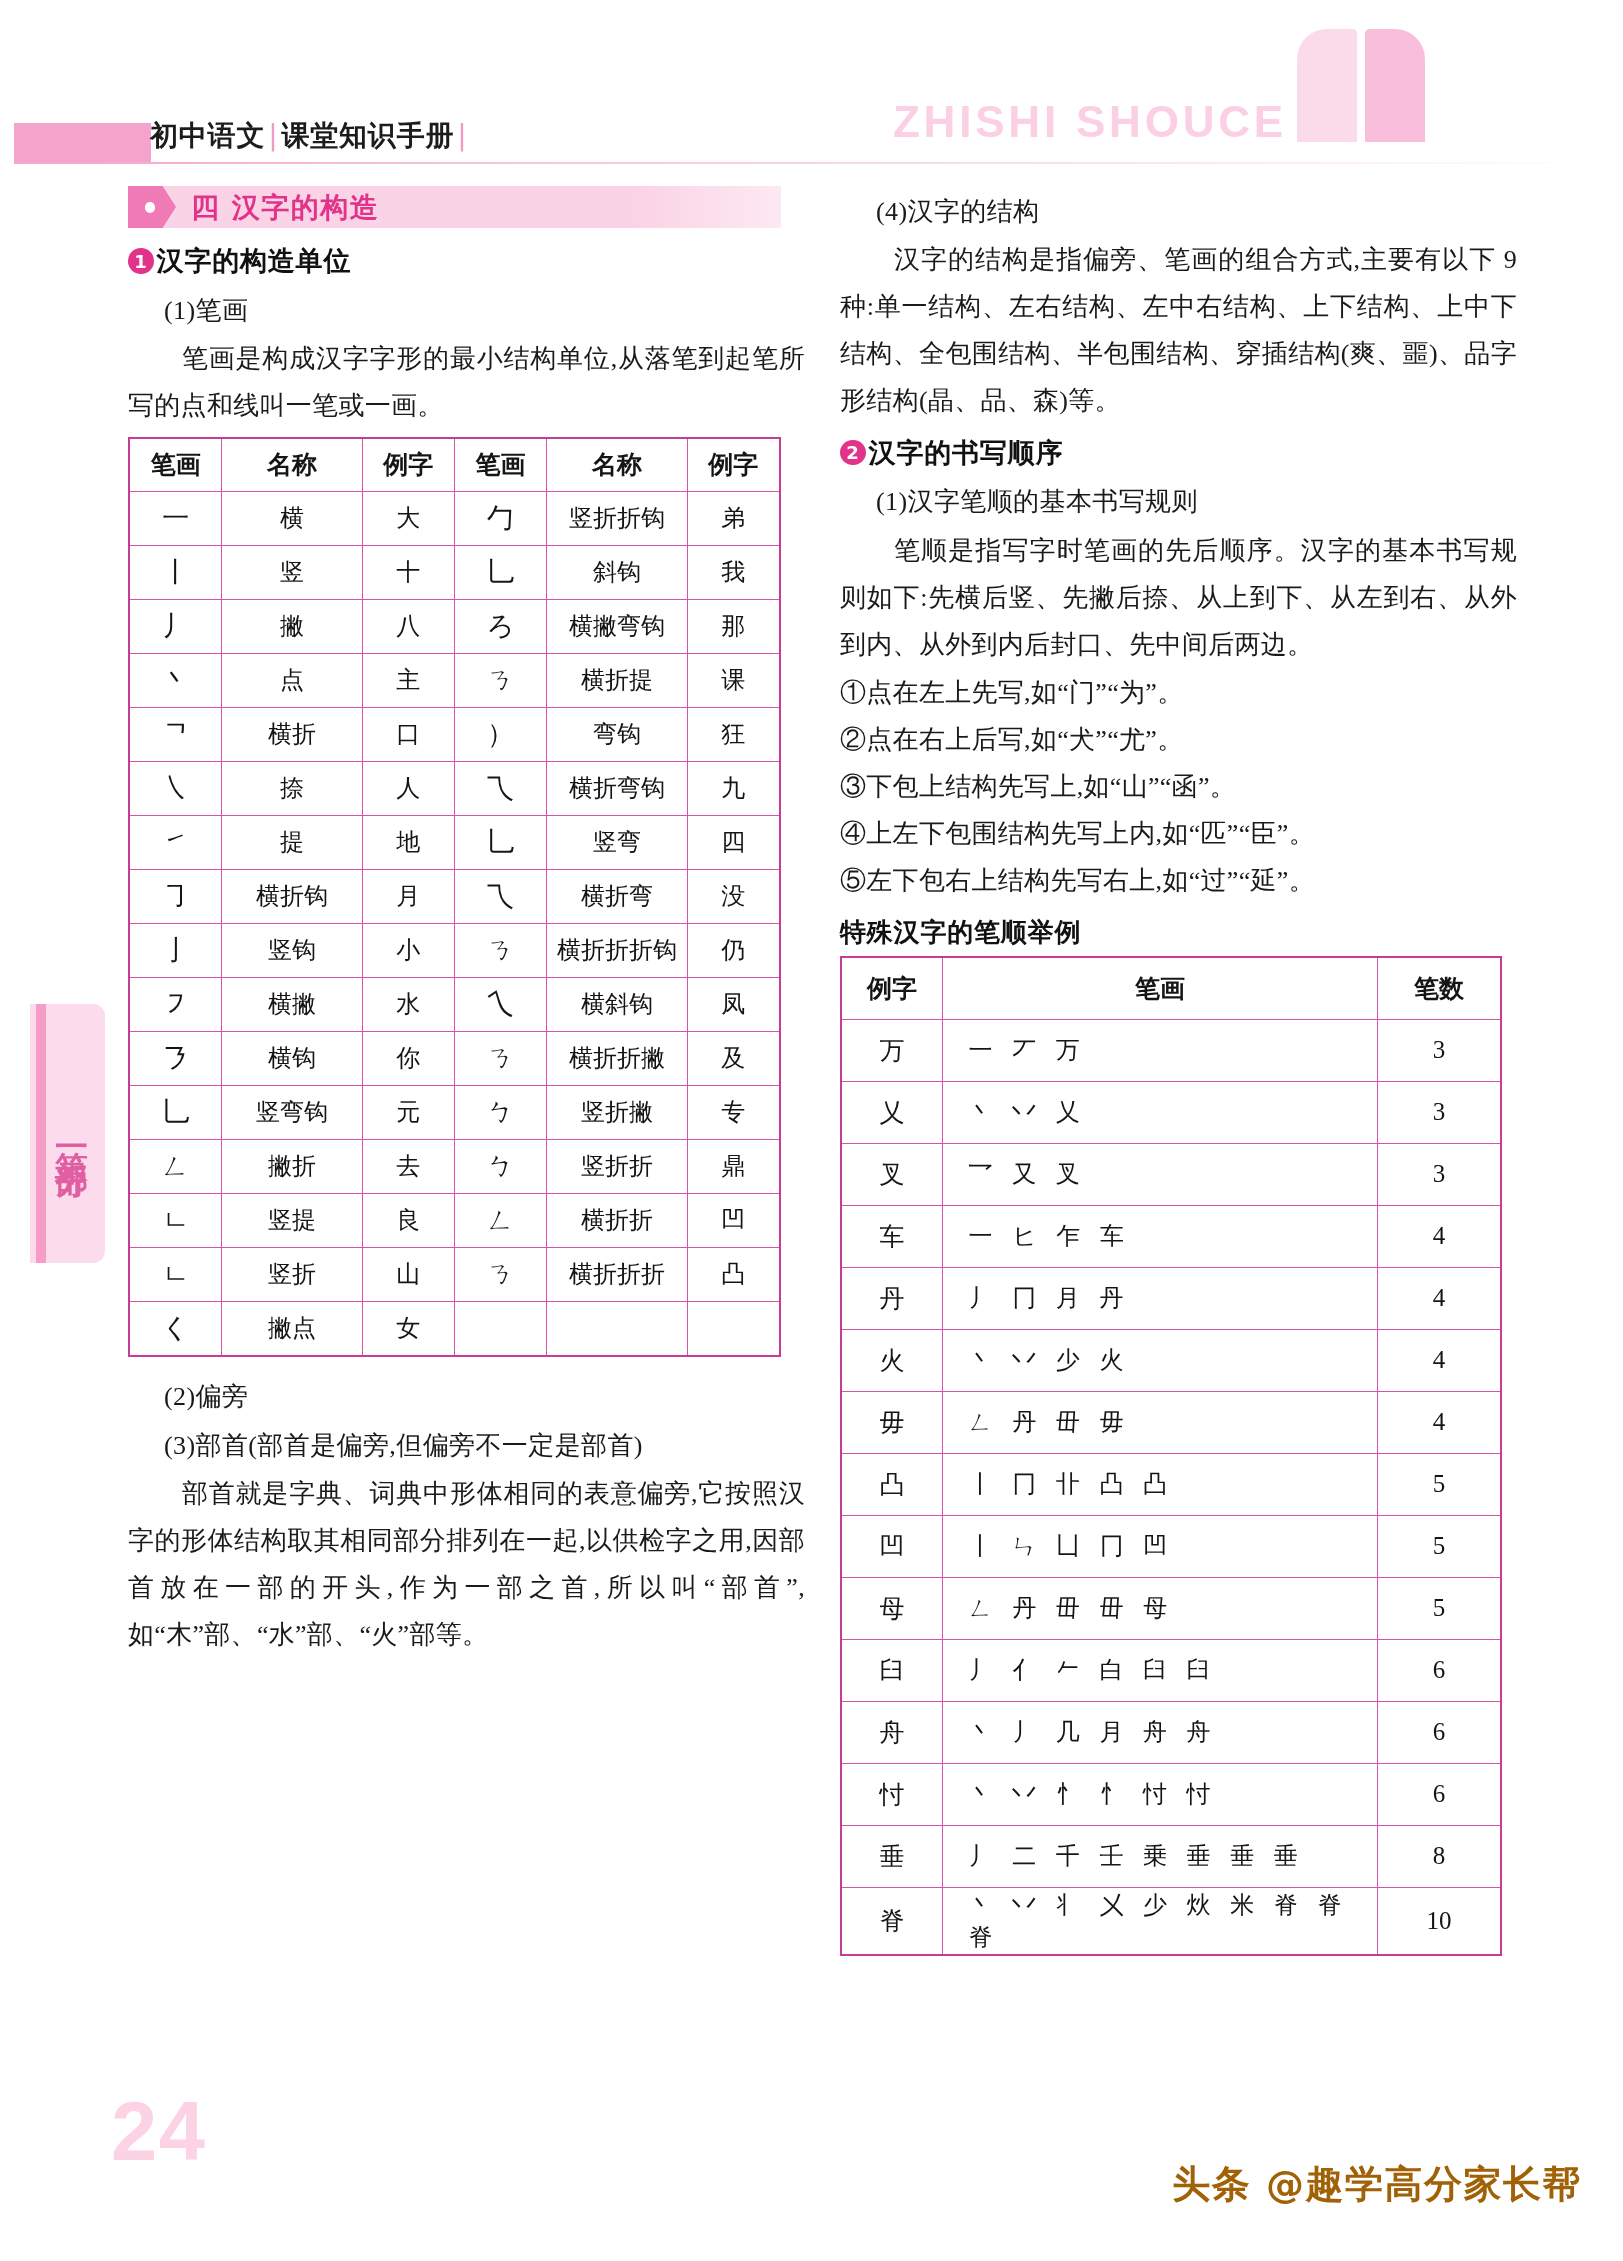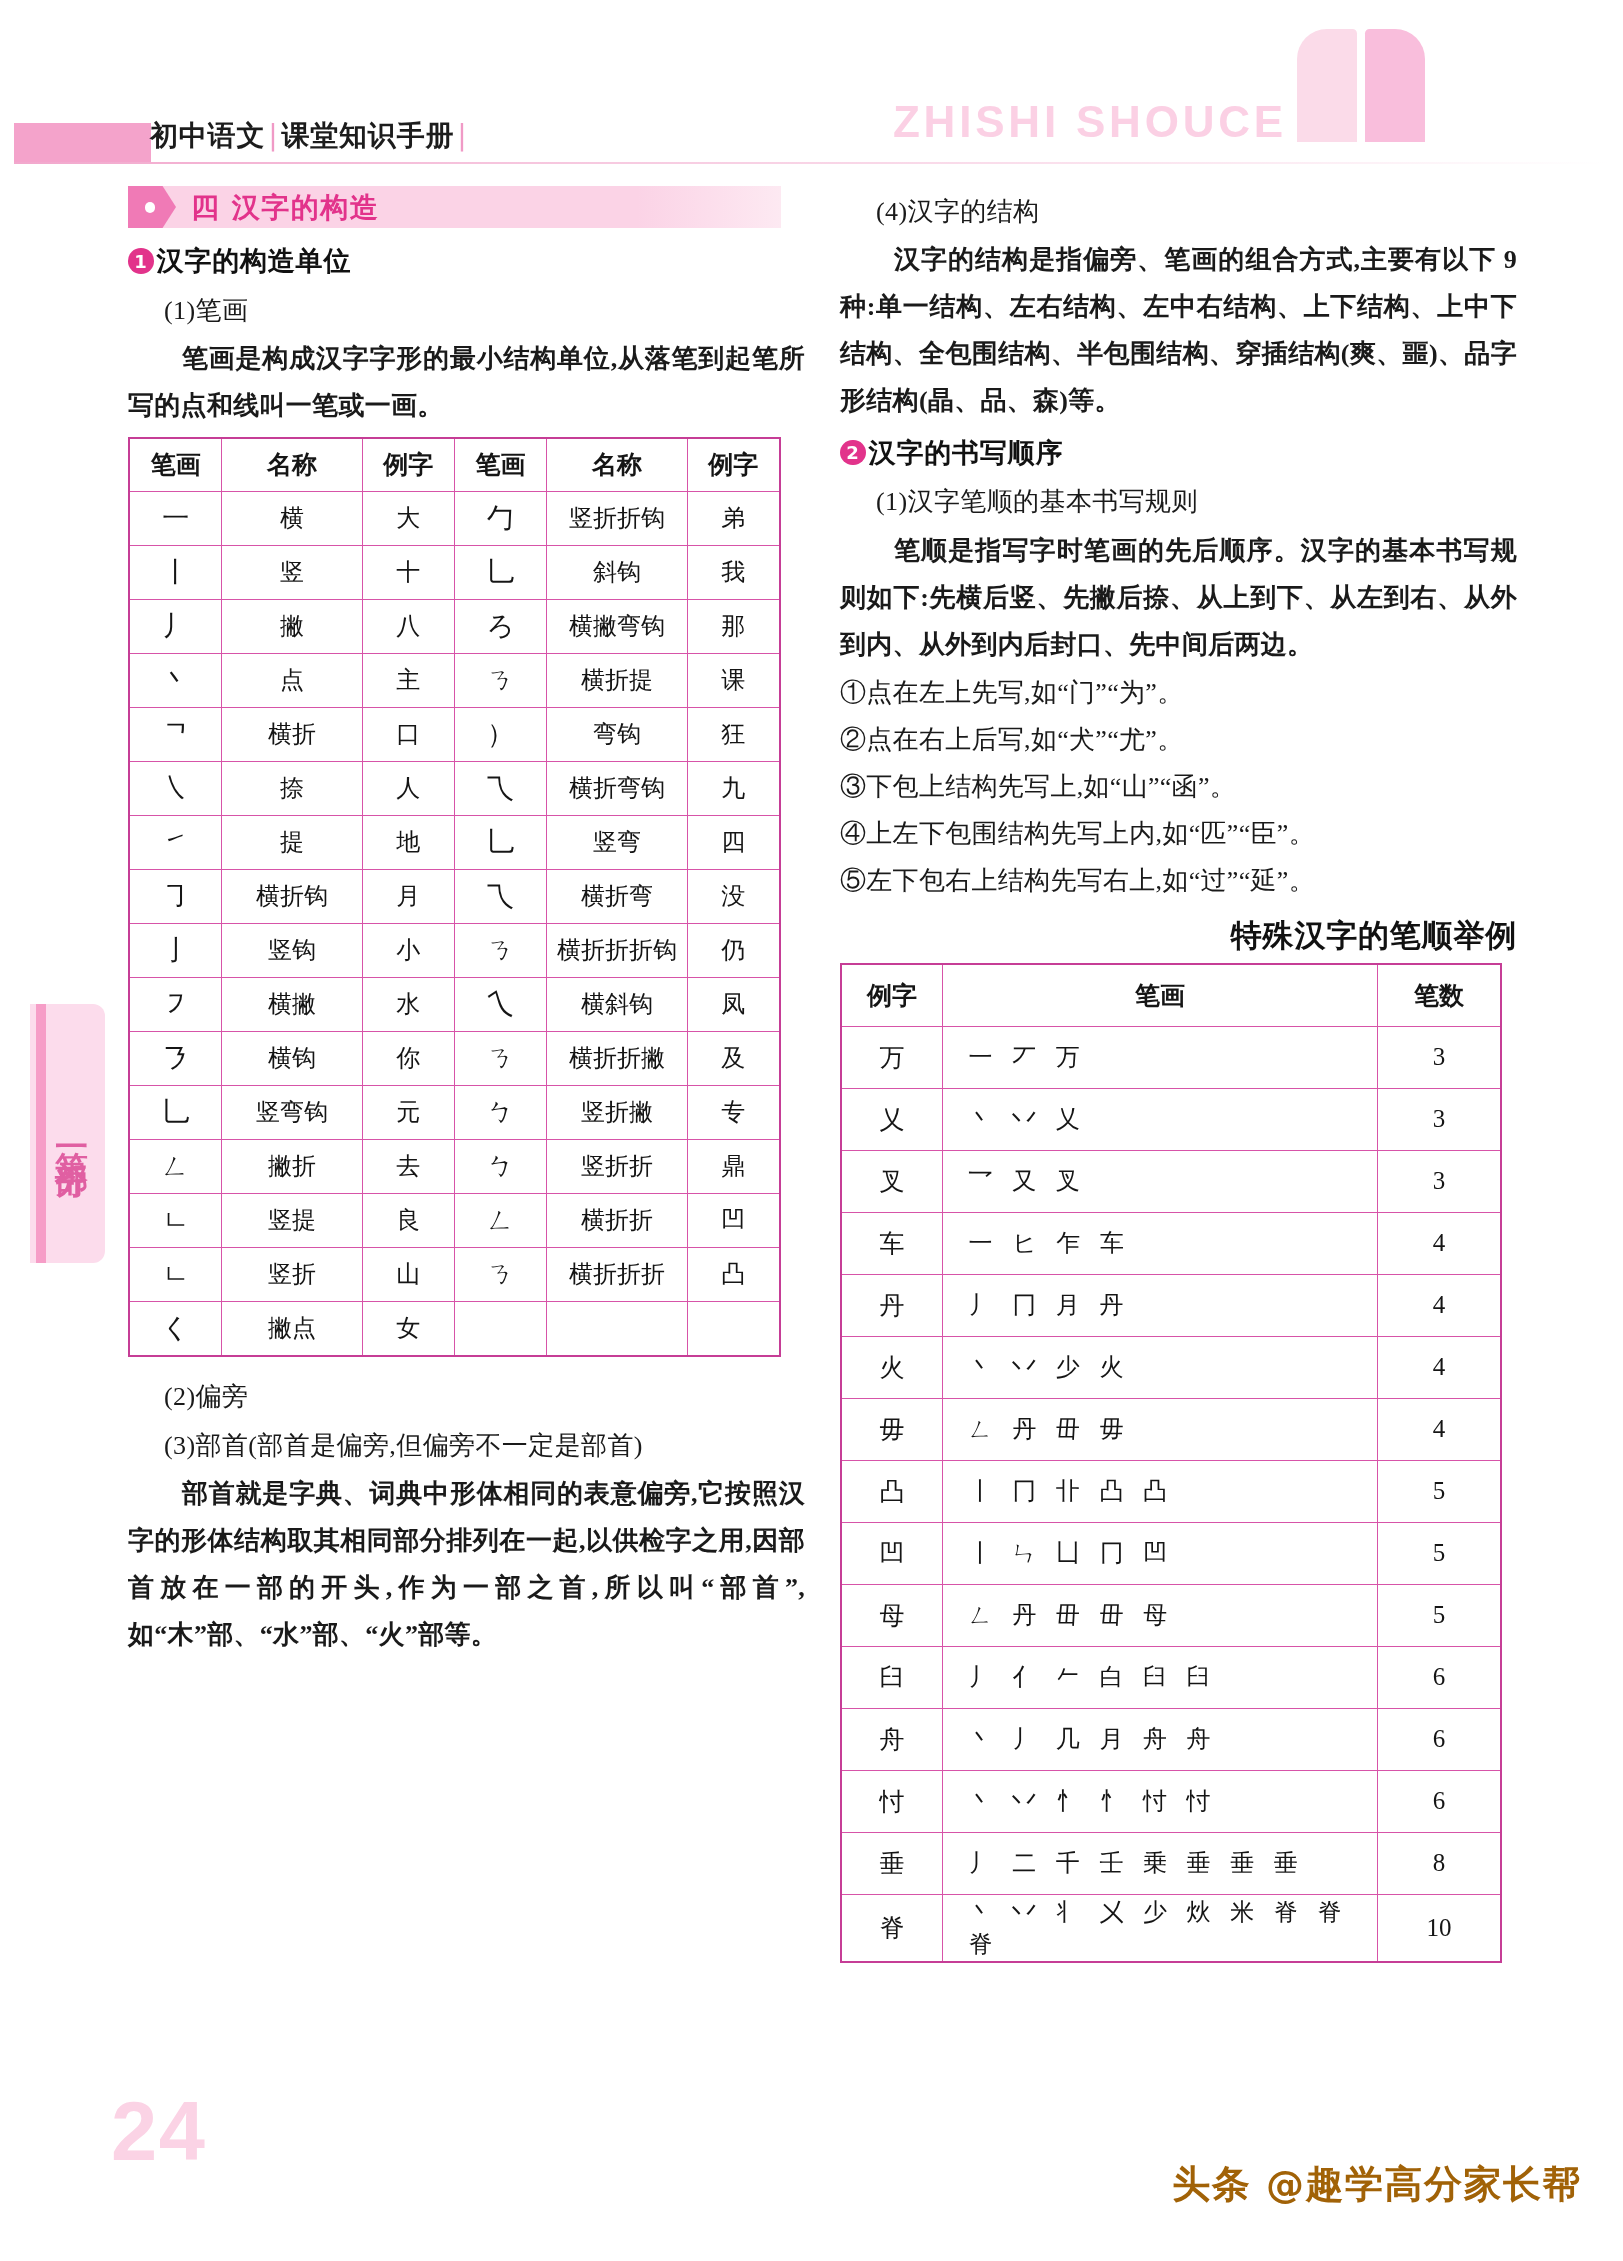--- a/index.html
+++ b/index.html
@@ -191,21 +191,20 @@
     margin: 1.5px 0;
     letter-spacing: 0.4px;
   }
   .para {
     font-size: 26px;
     line-height: 47px;
     text-indent: 54px;
     margin: 0 0 1.5px 0;
     text-align: justify;
     letter-spacing: 0.3px;
-    font-weight: bold;
   }
   .rule-line {
     font-size: 26px;
     line-height: 47px;
     margin: 0;
     letter-spacing: 0.3px;
   }
 
   
   table.bk {
@@ -230,23 +229,23 @@
     margin: 7.5px 0 16.5px 0;
     border: 2.3px solid #c63d96;
   }
   table.stroke-table td { height: 51px; font-size: 24px; }
   table.stroke-table thead td { height: 50px; }
   table.stroke-table td.glyph { font-size: 27px; width: 83px; }
   table.stroke-table td.name  { width: 128px; }
   table.stroke-table td.ex    { width: 83px; }
 
   .table-caption {
-    text-align: right;
+    text-align: left;
     font-family: Liberation Mono, monospace;
-    font-size: 31px;
+    font-size: 26px;
     font-weight: 700;
     color: #111;
     margin: 10.5px 0 6px 0;
     letter-spacing: 0.8px;
   }
   table.order-table {
     width: 662px;
     margin: 0;
     border: 2.3px solid #c63d96;
   }

